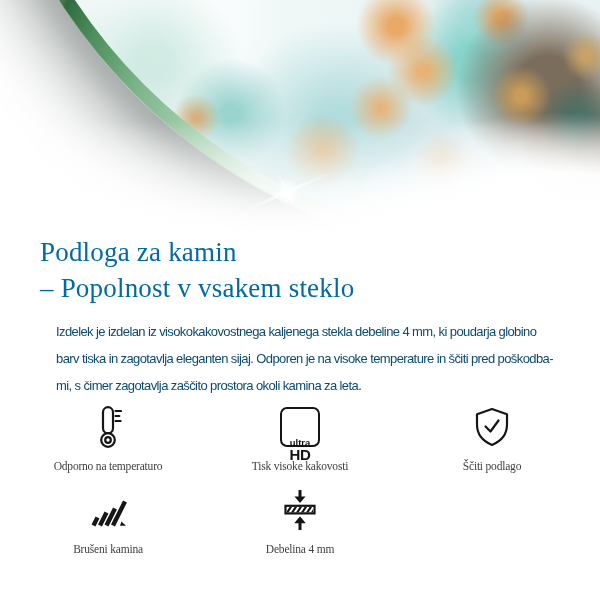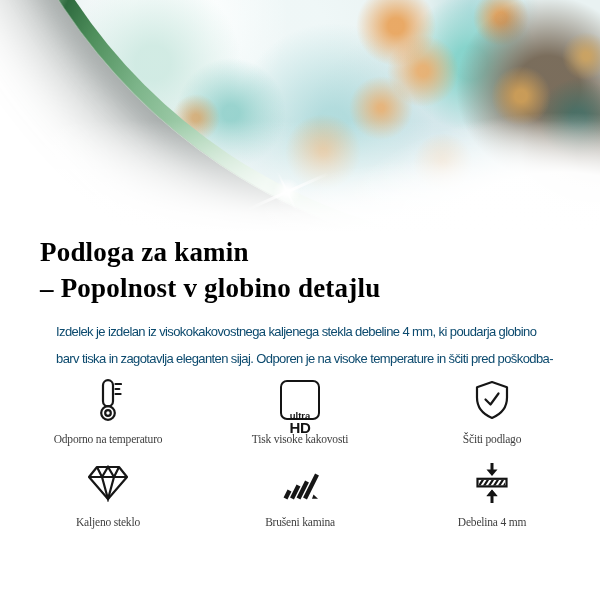--- a/index.html
+++ b/index.html
@@ -44,22 +44,22 @@
       linear-gradient(180deg, rgba(255,255,255,0) 52%, rgba(255,255,255,.55) 75%, rgba(255,255,255,.92) 92%, #fff 100%);}
   .sparkle{position:absolute;left:243px;top:148px;width:88px;height:88px;pointer-events:none;}
   .ray{position:absolute;left:50%;top:50%;background:linear-gradient(90deg,rgba(255,255,255,0),#fff 50%,rgba(255,255,255,0));border-radius:2px;}
   .r1{width:92px;height:3px;transform:translate(-50%,-50%) rotate(-24deg);}
   .r2{width:44px;height:2.4px;transform:translate(-50%,-50%) rotate(64deg);}
   .core{position:absolute;left:50%;top:50%;width:28px;height:28px;transform:translate(-50%,-50%);border-radius:50%;
     background:radial-gradient(circle, rgba(255,255,255,.98) 15%, rgba(255,255,255,.5) 40%, rgba(255,255,255,0) 70%);}
 
   
   .content{padding:2px 40px 0 40px;}
-  h1{margin:0;font-family:"Liberation Serif","DejaVu Serif",serif;font-weight:700;
-     font-size:27px;line-height:36px;color:#000000;letter-spacing:.2px;}
+  h1{margin:0;font-family:"Liberation Serif","DejaVu Serif",serif;font-weight:400;
+     font-size:27px;line-height:36px;color:#0369a1;letter-spacing:.2px;}
   h1 span{display:block;}
   .descr{margin:12px 0 0 16px;font-size:13px;line-height:27px;color:#0c4a6e;letter-spacing:-0.6px;}
   .dline{display:block;white-space:nowrap;}
 
   
   .features{display:grid;grid-template-columns:1fr 1fr 1fr;row-gap:16px;margin:6px -28px 0 -28px;}
   .feature{display:flex;flex-direction:column;align-items:center;}
   .ficon{height:44px;display:flex;align-items:center;justify-content:center;}
   .flabel{margin-top:11px;font-size:11.5px;color:#3e3e3e;letter-spacing:-0.2px;font-family:Liberation Serif, serif;}
   .icon-stroke{stroke:#161616;fill:none;stroke-width:2.2;}
@@ -81,26 +81,27 @@
     <div class="sparkle">
       <span class="ray r1"></span>
       <span class="ray r2"></span>
       <span class="core"></span>
     </div>
   </section>
 
   <section class="content">
     <h1>
       <span>Podloga za kamin</span>
-      <span>– Popolnost v globino detajlu</span>
+      <span>– Popolnost v vsakem steklo</span>
     </h1>
 
     <p class="descr">
       <span class="dline">Izdelek je izdelan iz visokokakovostnega kaljenega stekla debeline 4 mm, ki poudarja globino</span>
       <span class="dline">barv tiska in zagotavlja eleganten sijaj. Odporen je na visoke temperature in ščiti pred poškodba-</span>
+      <span class="dline">mi, s čimer zagotavlja zaščito prostora okoli kamina za leta.</span>
     </p>
 
     <div class="features">
 
       <div class="feature">
         <span class="ficon">
           <svg width="28" height="44" viewBox="0 0 28 44">
             <rect class="icon-stroke" x="9" y="2.2" width="10" height="26" rx="5"></rect>
             <circle class="icon-stroke" cx="14" cy="35" r="6.8"></circle>
             <circle class="icon-stroke" cx="14" cy="35" r="2.8" stroke-width="2"></circle>
@@ -123,29 +124,20 @@
       <div class="feature">
         <span class="ficon">
           <svg width="36" height="40" viewBox="0 0 36 40">
             <path class="icon-stroke" stroke-width="2.4" stroke-linejoin="round" d="M18 2 L33 7.2 V17.5 C33 27.5 27 34.2 18 38 C9 34.2 3 27.5 3 17.5 V7.2 Z"></path>
             <path class="icon-stroke" stroke-width="2.4" stroke-linecap="round" stroke-linejoin="round" d="M11.5 19.5 L16.5 24.5 L24.5 13.5"></path>
           </svg>
         </span>
         <span class="flabel">Ščiti podlago</span>
       </div>
 
-      <div class="feature">
-        <span class="ficon">
-          <svg width="44" height="38" viewBox="0 0 44 38">
-            <path class="icon-stroke" stroke-width="2" stroke-linejoin="round" d="M11 3 H33 L41 13 L22 35 L3 13 Z"></path>
-            <path class="icon-stroke" stroke-width="1.8" d="M3 13 H41 M11 3 L16 13 M33 3 L28 13 M16 13 L22 3 L28 13 M16 13 L22 35 L28 13"></path>
-          </svg>
-        </span>
-        <span class="flabel">Kaljeno steklo</span>
-      </div>
 
       <div class="feature">
         <span class="ficon">
           <svg width="40" height="36" viewBox="0 0 40 36">
             <g stroke="#161616" stroke-width="4.4">
               <path d="M5.5 33.5 L9.5 25.5"></path>
               <path d="M12 33.5 L18.5 20.5"></path>
               <path d="M18.5 33.5 L27 16.5"></path>
               <path d="M25 33.5 L37 9.5"></path>
             </g>

